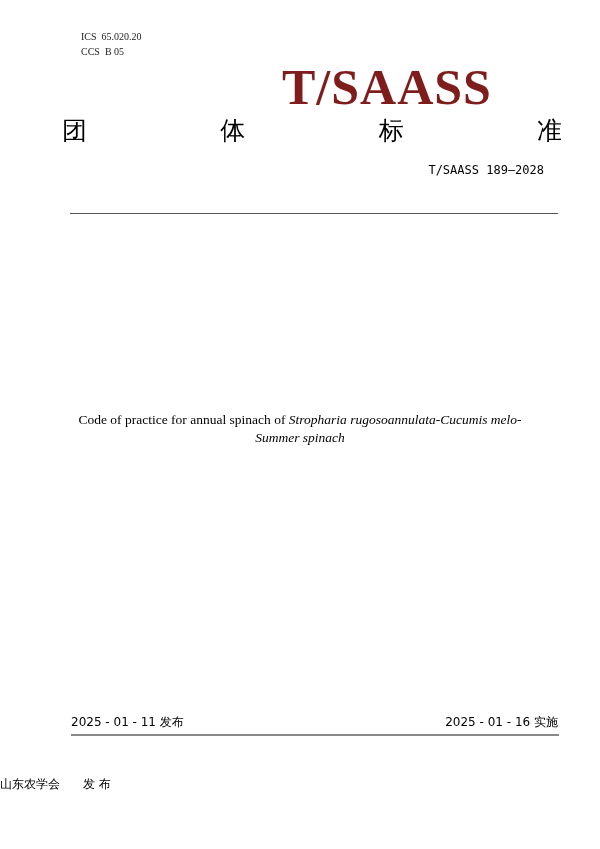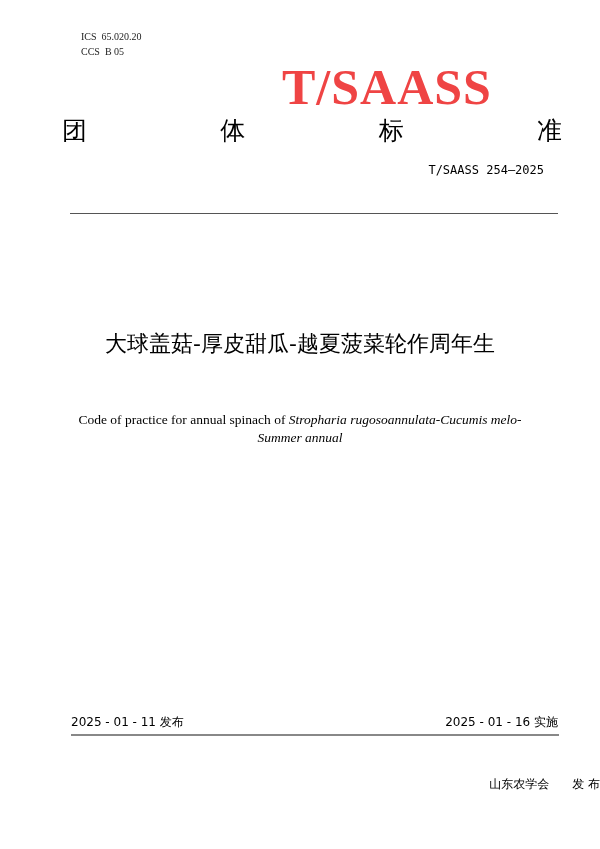--- a/index.html
+++ b/index.html
@@ -1,59 +1,58 @@
 <!DOCTYPE html>
 <html><head>
 <meta charset="utf-8">
 <style>
   html, body { margin: 0; padding: 0; background: #ffffff; }
   body { width: 600px; height: 849px; position: relative; overflow: hidden; color: #000; }
   .abs { position: absolute; }
   .codes { left: 70px; top: 29px; font-family: "Liberation Serif", serif; font-size: 10px; line-height: 15px; color: #222; margin-left: 11px; }
   .codes div { white-space: pre; }
-  .logo { left: 282px; top: 60px; font-family: "Liberation Serif", serif; font-weight: bold; font-size: 50px; line-height: 54px; letter-spacing: 1px; color: #ef4444; }
+  .logo { left: 282px; top: 60px; font-family: "Liberation Serif", serif; font-weight: bold; font-size: 50px; line-height: 54px; letter-spacing: 1px; color: #7f1d1d; }
   .std-type { left: 62px; top: 114px; width: 500px; height: 34px; display: flex; justify-content: space-between; font-family: "DejaVu Sans", sans-serif; font-size: 25px; line-height: 34px; }
   .std-type span { display: block; }
   .std-no { right: 56px; top: 162px; font-family: "DejaVu Sans Mono", monospace; font-size: 12px; line-height: 16px; }
   .rule-top { left: 70px; top: 213px; width: 488px; height: 1px; background: #555; }
   .title-cn { left: 40px; top: 328px; width: 520px; text-align: center; font-family: "DejaVu Sans", sans-serif; font-size: 22px; line-height: 31px; }
   .title-en { left: 60px; top: 411px; width: 480px; text-align: center; font-family: "Liberation Serif", serif; font-size: 13.5px; line-height: 18px; }
   .title-en i { font-style: italic; }
   .date-left { left: 71px; top: 713px; font-family: "DejaVu Sans", sans-serif; font-size: 12px; line-height: 18px; }
   .date-right { right: 42px; top: 713px; font-family: "DejaVu Sans", sans-serif; font-size: 12px; line-height: 18px; }
   .rule-bottom { left: 71px; top: 734px; width: 488px; height: 2px; background: #888; }
-  .publisher { left: 0; top: 775px; width: 600px; text-align: right; font-family: "DejaVu Sans", sans-serif; font-size: 12px; line-height: 18px; white-space: pre; }
+  .publisher { left: 0; top: 775px; width: 600px; text-align: left; font-family: "DejaVu Sans", sans-serif; font-size: 12px; line-height: 18px; white-space: pre; }
 </style>
 </head>
 <body>
 
 <div class="abs codes">
   <div>ICS  65.020.20</div>
   <div>CCS  B 05</div>
 </div>
 
 <div class="abs logo">T/SAASS</div>
 
 <div class="abs std-type">
   <span>团</span>
   <span>体</span>
   <span>标</span>
   <span>准</span>
 </div>
 
-<div class="abs std-no">T/SAASS 254—2025</div>
+<div class="abs std-no">T/SAASS 189—2028</div>
 
 <div class="abs rule-top"></div>
 
 <div class="abs title-cn">
-  <div>大球盖菇-厚皮甜瓜-越夏菠菜轮作周年生</div>
 </div>
 
 <div class="abs title-en">
-  <span>Code of practice for annual spinach of </span><i>Stropharia rugosoannulata-Cucumis melo-Summer annual</i>
+  <span>Code of practice for annual spinach of </span><i>Stropharia rugosoannulata-Cucumis melo-Summer spinach</i>
 </div>
 
 <div class="abs date-left">2025 - 01 - 11 发布</div>
 <div class="abs date-right">2025 - 01 - 16 实施</div>
 
 <div class="abs rule-bottom"></div>
 
 <div class="abs publisher">山东农学会      发 布</div>
 
 </body></html>

